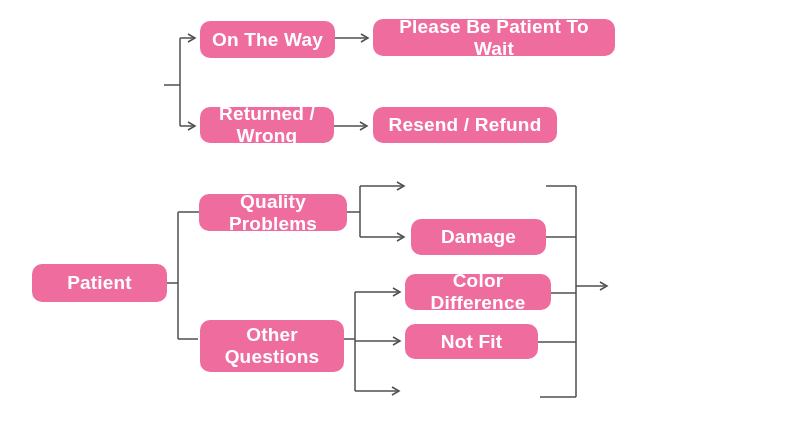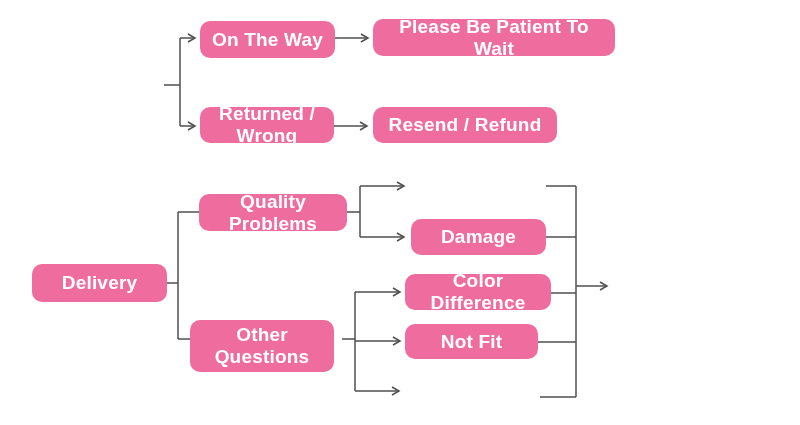--- a/index.html
+++ b/index.html
@@ -33,21 +33,21 @@
   
   .n-not-received{left:33px;top:67px;width:131px;height:35px}
   .n-on-the-way{left:200px;top:21px;width:135px;height:37px}
   .n-please-wait{left:373px;top:19px;width:242px;height:37px}
   .n-returned-lost{left:200px;top:107px;width:134px;height:36px}
   .n-resend-refund{left:373px;top:107px;width:184px;height:36px}
   .n-received{left:32px;top:264px;width:135px;height:38px}
   .n-quality-problems{left:199px;top:194px;width:148px;height:37px}
   .n-quality-defect{left:412px;top:168px;width:134px;height:36px}
   .n-damage{left:411px;top:219px;width:135px;height:36px}
-  .n-other-questions{left:190px;top:320px;width:144px;height:52px}
+  .n-other-questions{left:200px;top:320px;width:144px;height:52px}
   .n-color-difference{left:405px;top:274px;width:146px;height:36px}
   .n-not-fit{left:405px;top:324px;width:133px;height:35px}
   .n-wrong-delivery{left:403px;top:373px;width:137px;height:35px}
   .n-resend-refund-discount{left:613px;top:261px;width:172px;height:47px}
 </style>
 </head>
 <body>
 
 <div class="canvas">
 
@@ -89,20 +89,20 @@
       <polyline points="540,397 576,397"></polyline>
       <polyline points="576,186 576,397"></polyline>
       <polyline points="576,286 607,286" marker-end="url(#arrow)"></polyline>
     </g>
   </svg>
 
   <div class="node n-on-the-way">On The Way</div>
   <div class="node n-please-wait">Please Be Patient To Wait</div>
   <div class="node n-returned-lost">Returned / Wrong</div>
   <div class="node n-resend-refund">Resend / Refund</div>
-  <div class="node n-received">Delivery</div>
+  <div class="node n-received">Patient</div>
   <div class="node n-quality-problems">Quality Problems</div>
   <div class="node n-damage">Damage</div>
   <div class="node n-other-questions">Other Questions</div>
   <div class="node n-color-difference">Color Difference</div>
   <div class="node n-not-fit">Not Fit</div>
 
 </div>
 
 </body></html>

